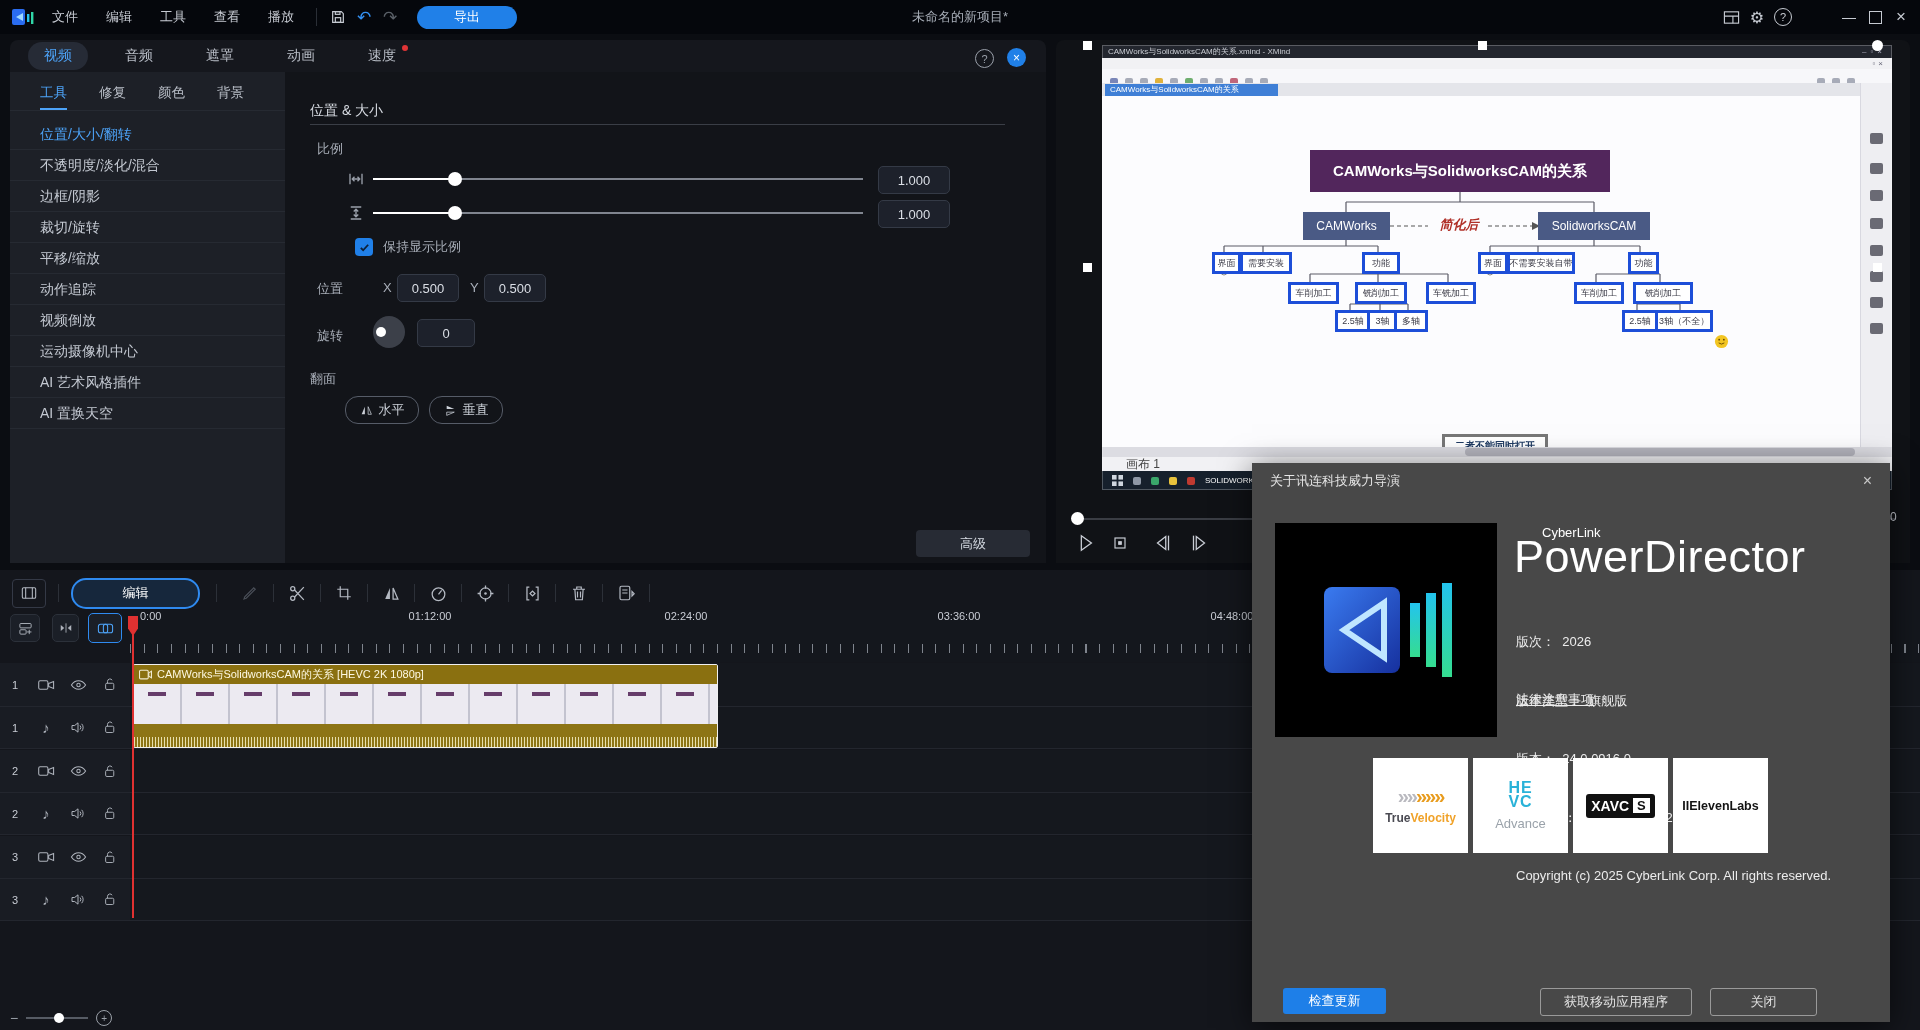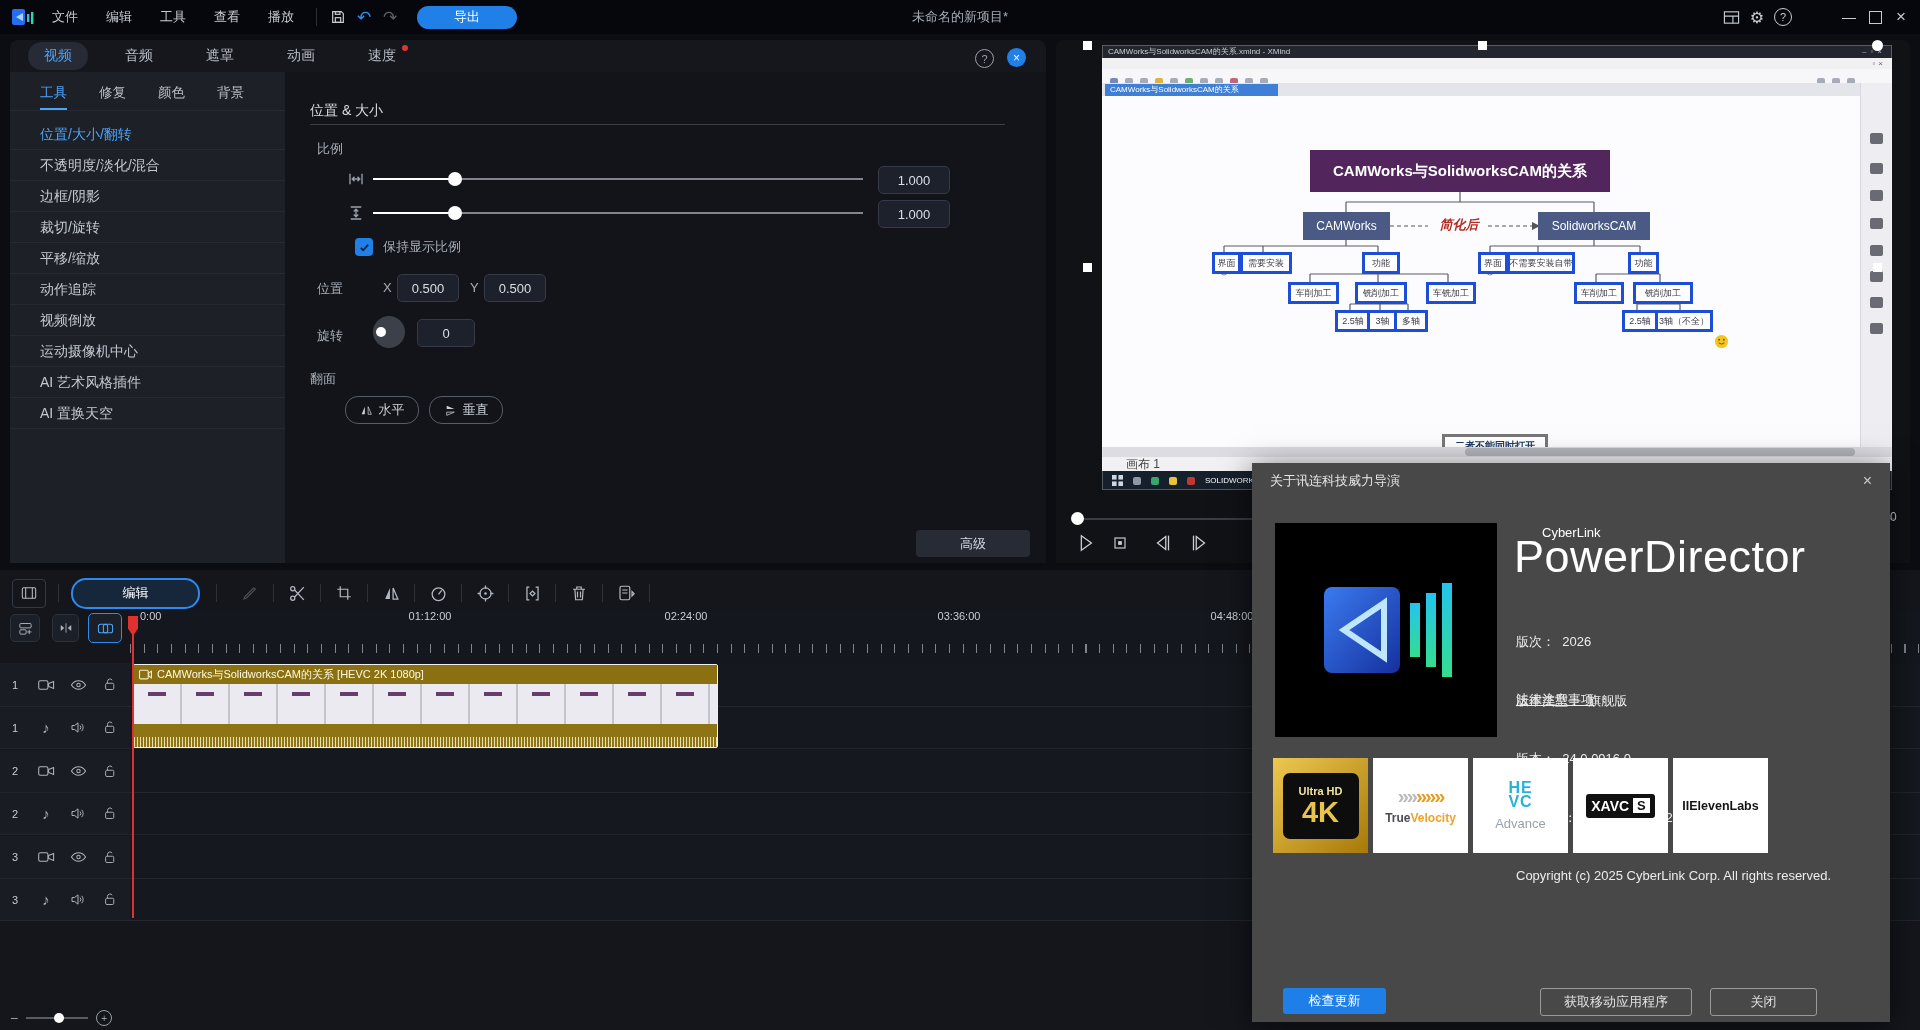--- a/index.html
+++ b/index.html
@@ -284,21 +284,21 @@
         <div class="xm-box" style="left:233px;top:214px;width:30px;height:16px;">2.5轴</div>
         <div class="xm-box" style="left:265px;top:214px;width:25px;height:16px;">3轴</div>
         <div class="xm-box" style="left:292px;top:214px;width:28px;height:16px;">多轴</div>
 
         <div class="xm-box" style="left:376px;top:156px;width:24px;height:16px;">界面</div>
         <div class="xm-box" style="left:405px;top:156px;width:62px;height:16px;">不需要安装自带</div>
         <div class="xm-box" style="left:526px;top:156px;width:25px;height:16px;">功能</div>
         <div class="xm-box" style="left:472px;top:186px;width:44px;height:16px;">车削加工</div>
         <div class="xm-box" style="left:531px;top:186px;width:54px;height:16px;">铣削加工</div>
         <div class="xm-box" style="left:520px;top:214px;width:30px;height:16px;">2.5轴</div>
-        <div class="xm-box" style="left:553px;top:214px;width:52px;height:16px;">3轴（不全）</div>
+        <div class="xm-box" style="left:553px;top:214px;width:52px;height:16px;font-family:Liberation Mono, monospace;">3轴（不全）</div>
 
         <div class="xm-box" style="left:340px;top:338px;width:100px;height:18px;font-size:10px;font-weight:bold;color:#1f3b63;border-color:#777;">二者不能同时打开</div>
 
         <div class="abs" style="left:612px;top:238px;">
           <svg width="15" height="15" viewBox="0 0 16 16">
               <circle cx="8" cy="8" r="7" fill="#f2c522"></circle>
               <circle cx="5.5" cy="6" r="1" fill="#6a4a00"></circle>
               <circle cx="10.5" cy="6" r="1" fill="#6a4a00"></circle>
               <path d="M5 9.5q3 2.5 6 0" stroke="#6a4a00" stroke-width="1" fill="none"></path>
             </svg>
@@ -649,26 +649,20 @@
 
     <div class="abs dlg-info" style="left:264px;top:130px;">
       <div>版次：  2026</div>
       <div>版本类型：  旗舰版</div>
       <div>版本：  24.0.0916.0</div>
       <div>SR 号码：  VDE250915-02</div>
       <div>Copyright (c) 2025 CyberLink Corp. All rights reserved.</div>
     </div>
     <div class="abs" style="left:264px;top:228px;font-size:13px;color:#ececec;text-decoration:underline;">法律注意事项</div>
 
-    <div class="badge" style="left:21px;background:linear-gradient(135deg,#ecc851,#a87908);">
-      <div style="width:76px;height:66px;background:#0d0d0d;border-radius:7px;display:flex;flex-direction:column;align-items:center;justify-content:center;">
-        <span style="font-size:11px;font-weight:bold;color:#f3e3a0;">Ultra HD</span>
-        <span style="font-size:29px;font-weight:bold;color:#e9c44a;line-height:30px;">4K</span>
-      </div>
-    </div>
     <div class="badge" style="left:121px;">
       <span style="font-size:20px;font-weight:bold;letter-spacing:-2px;line-height:18px;"><span style="color:#b9b9bf;">»»</span><span style="color:#e89c1e;">»»»</span></span>
       <span style="font-size:12px;font-weight:bold;margin-top:6px;"><span style="color:#4a4a52;">True</span><span style="color:#f0a229;">Velocity</span></span>
     </div>
     <div class="badge" style="left:221px;">
       <span style="font-size:16px;font-weight:bold;color:#29b2d8;letter-spacing:1px;line-height:14px;">HE</span>
       <span style="font-size:16px;font-weight:bold;color:#29b2d8;letter-spacing:1px;line-height:14px;">VC</span>
       <span style="font-size:13px;color:#9aa2aa;margin-top:7px;">Advance</span>
     </div>
     <div class="badge" style="left:321px;">

